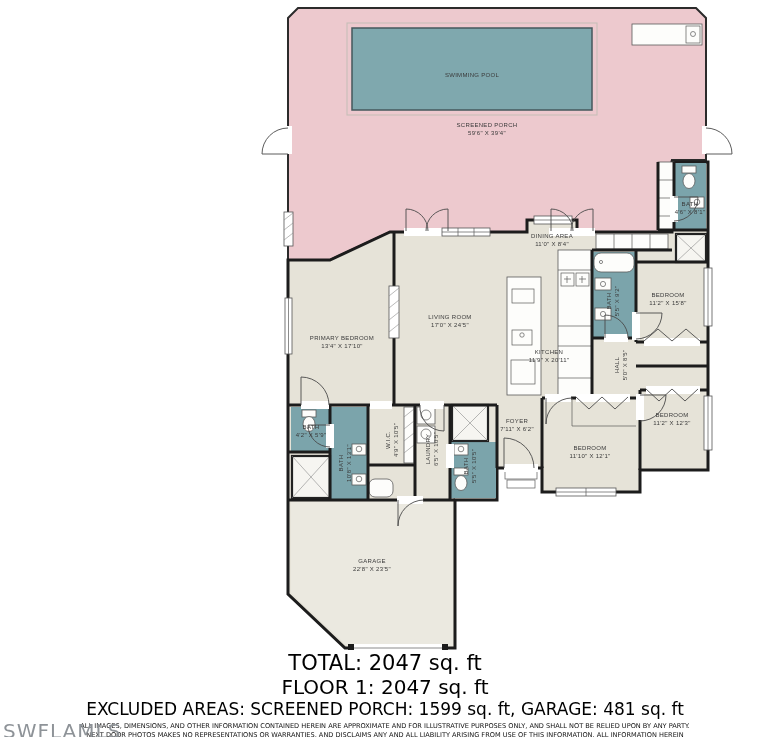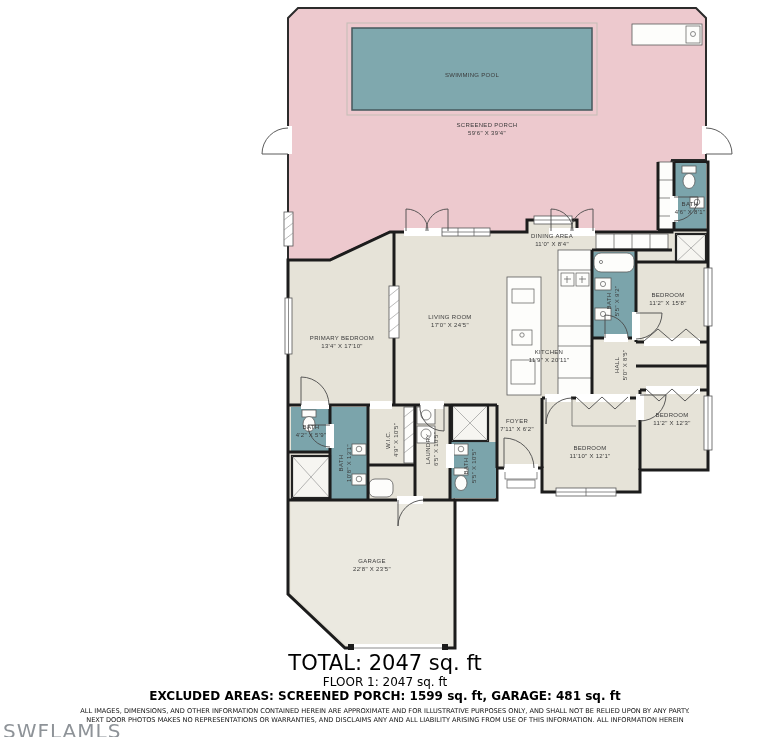--- a/index.html
+++ b/index.html
@@ -18,22 +18,22 @@
   .fixture{fill:#fdfdfb;stroke:#5a5a5a;stroke-width:0.8;}
   .fixline{stroke:#5a5a5a;stroke-width:0.7;fill:none;}
   .showerbox{fill:#f6f5f1;stroke:#222;stroke-width:2.2;}
   .door{stroke:#4a4a4a;stroke-width:0.9;fill:none;}
   .win{fill:#ffffff;stroke:#555;stroke-width:0.8;}
   .hatch{stroke:#8a8a8a;stroke-width:0.6;}
   .room-label{font-family:"Liberation Sans",sans-serif;font-size:6px;fill:#3a3a3a;
               text-anchor:middle;letter-spacing:0.3px;}
   .summary{position:absolute;left:0;top:652px;width:770px;text-align:center;color:#000;}
   .total{font-weight:normal;font-size:21px;line-height:1.1;}
-  .floorline{font-size:12px;line-height:1.2;}
-  .excluded{font-size:12px;line-height:1.2;font-weight:bold;}
+  .floorline{font-size:20px;line-height:1.2;}
+  .excluded{font-size:17px;line-height:1.2;}
   .disclaimer{font-size:6.6px;line-height:1.35;margin-top:3px;color:#111;}
   .watermark{position:absolute;left:3px;bottom:-6px;font-size:20px;color:#8e9398;
              letter-spacing:1px;}
 </style>
 </head>
 <body>
 
 <svg width="770" height="650" viewBox="0 0 770 650">
 
   <g>

